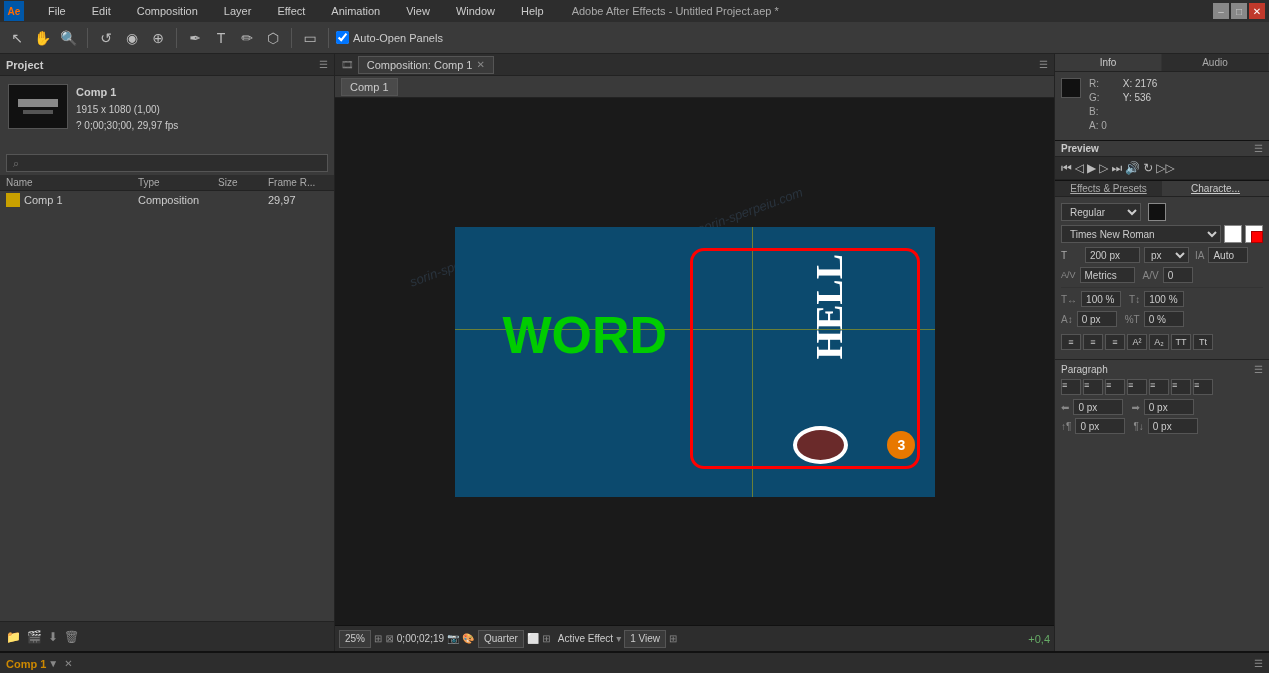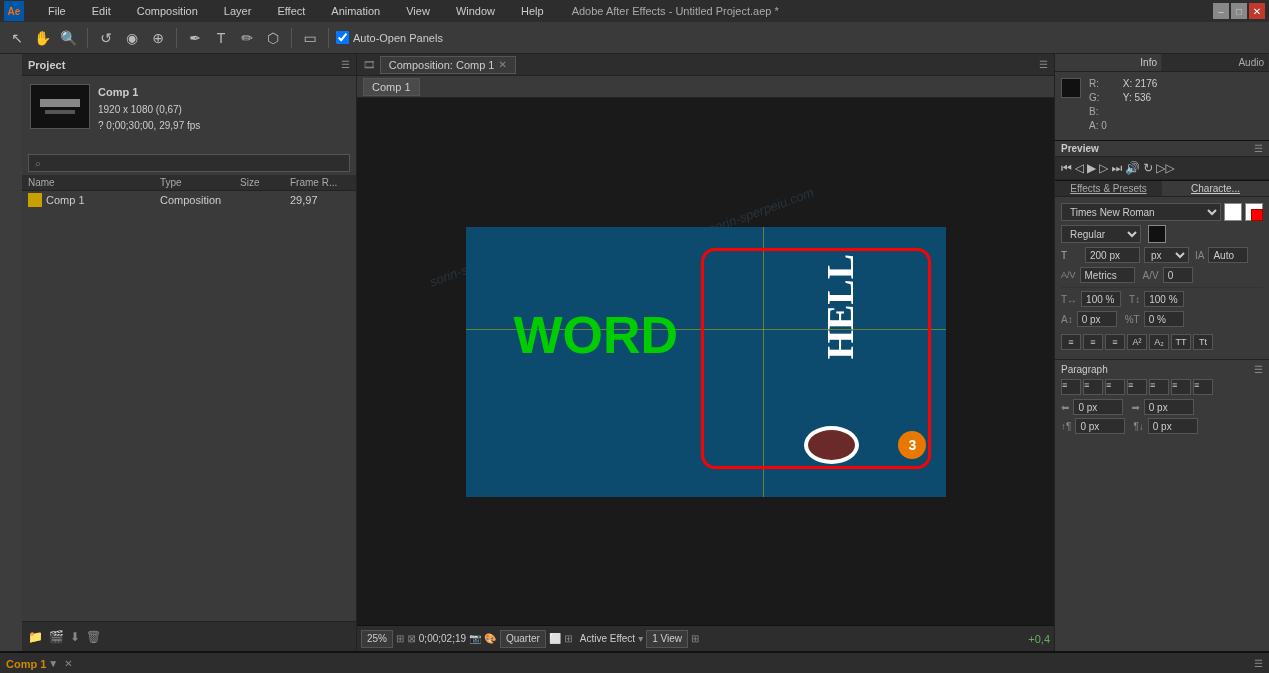--- a/index.html
+++ b/index.html
@@ -20,21 +20,21 @@
     .toolbar { background: #3a3a3a; height: 32px; display: flex; align-items: center; padding: 0 6px; gap: 4px; border-bottom: 1px solid #222; }
     .toolbar-icon { width: 22px; height: 22px; display: flex; align-items: center; justify-content: center; color: #bbb; cursor: pointer; font-size: 14px; border: 1px solid transparent; }
     .toolbar-separator { width: 1px; height: 20px; background: #555; margin: 0 3px; }
     .toolbar-right { margin-left: auto; display: flex; align-items: center; gap: 8px; }
     .workspace-label { color: #aaa; font-size: 11px; }
     .workspace-dropdown { background: #2d2d2d; color: #ccc; border: 1px solid #555; padding: 2px 6px; font-size: 11px; height: 20px; }
     .search-box { background: #2d2d2d; border: 1px solid #555; color: #ccc; padding: 2px 6px; font-size: 11px; width: 160px; height: 20px; }
     .auto-open-cb { color: #ccc; font-size: 11px; display: flex; align-items: center; gap: 4px; }
 
     
-    .main-area { display: flex; height: calc(673px - 22px - 32px - 22px); margin-left: 22px; }
+    .main-area { display: flex; height: calc(673px - 22px - 32px - 22px); }
 
     
     .left-panel { width: 335px; background: #3a3a3a; border-right: 1px solid #222; display: flex; flex-direction: column; }
     .panel-header { background: #2d2d2d; height: 22px; display: flex; align-items: center; padding: 0 6px; border-bottom: 1px solid #222; }
     .panel-title { color: #ccc; font-size: 11px; font-weight: bold; }
     .panel-menu-btn { margin-left: auto; color: #888; cursor: pointer; font-size: 10px; }
     .project-thumb-area { padding: 8px; display: flex; gap: 8px; align-items: flex-start; height: 75px; }
     .project-thumb { width: 60px; height: 45px; background: #111; border: 1px solid #555; position: relative; overflow: hidden; display: flex; align-items: center; justify-content: center; }
     .project-info { font-size: 10px; color: #ccc; line-height: 1.6; }
     .project-info .comp-name { color: #ccc; font-weight: bold; font-size: 11px; }
@@ -59,21 +59,21 @@
     .viewer-canvas { width: 480px; height: 270px; background: #0c4a6e; position: relative; overflow: hidden; }
     .viewer-canvas .word-text { position: absolute; top: 50%; left: 35%; transform: translateY(-50%); color: #00cc00; font-size: 52px; font-weight: bold; font-family: Arial, sans-serif; }
     .viewer-canvas .red-box { position: absolute; right: 5%; top: 10%; width: 45%; height: 80%; border: 3px solid #ff0000; border-radius: 12px; }
     .viewer-canvas .guide-line-v { position: absolute; top: 0; bottom: 0; left: 60%; width: 1px; background: rgba(200,180,0,0.7); }
     .viewer-canvas .guide-line-h { position: absolute; left: 0; right: 0; top: 35%; height: 1px; background: rgba(200,180,0,0.7); }
     .comp-time { color: #ccc; font-size: 10px; }
 
     
     .right-panel { width: 215px; background: #3a3a3a; border-left: 1px solid #222; display: flex; flex-direction: column; }
     .right-tabs { display: flex; background: #2d2d2d; border-bottom: 1px solid #222; }
-    .right-tab { flex: 1; text-align: right; padding: 3px 4px; font-size: 10px; color: #aaa; cursor: pointer; border-right: 1px solid #333; }
+    .right-tab { flex: 1; text-align: center; padding: 3px 4px; font-size: 10px; color: #aaa; cursor: pointer; border-right: 1px solid #333; }
     .right-tab.active { color: #ccc; background: #3a3a3a; }
     .info-section { padding: 6px; }
     .info-color-box { width: 20px; height: 20px; background: #111; border: 1px solid #555; }
     .info-row { display: flex; gap: 4px; align-items: center; margin-bottom: 3px; font-size: 10px; color: #aaa; }
     .preview-controls { display: flex; align-items: center; gap: 3px; padding: 4px 6px; background: #2d2d2d; border-bottom: 1px solid #222; }
     .prev-btn { color: #bbb; cursor: pointer; font-size: 12px; }
     .effects-tabs { display: flex; background: #2d2d2d; border-bottom: 1px solid #222; }
     .effects-tab { flex: 1; text-align: center; padding: 2px 4px; font-size: 10px; color: #aaa; cursor: pointer; text-decoration: underline; }
     .effects-tab.active { color: #ccc; background: #3a3a3a; }
     .char-section { padding: 6px; }
@@ -168,21 +168,21 @@
     </div>
     <div class="project-thumb-area">
       <div class="project-thumb">
         <div style="background:#111;width:100%;height:100%;display:flex;flex-direction:column;justify-content:center;align-items:center;">
           <div style="width:40px;height:8px;background:#888;margin-bottom:3px;"></div>
           <div style="width:30px;height:4px;background:#555;"></div>
         </div>
       </div>
       <div class="project-info">
         <div class="comp-name">Comp 1</div>
-        <div>1920 x 1080 (0,67)</div>
+        <div>1915 x 1080 (1,00)</div>
         <div>? 0;00;30;00, 29,97 fps</div>
       </div>
     </div>
     <div class="project-search">
       <input type="text" style="background: rgb(45, 45, 45); border: 1px solid rgb(85, 85, 85); color: rgb(204, 204, 204); padding: 2px 6px; font-size: 11px; width: 100%; height: 18px;" placeholder="⌕">
     </div>
     <div class="project-table-header">
       <span>Name</span>
       <span>Type</span>
       <span>Size</span>
@@ -303,35 +303,35 @@
         <span class="prev-btn">▷▷</span>
       </div>
     </div>
 
     <div class="effects-tabs">
       <div class="effects-tab">Effects &amp; Presets</div>
       <div class="effects-tab active">Characte...</div>
     </div>
     <div class="char-section">
       <div class="font-row">
+        <select class="style-select">
+          <option>Regular</option>
+        </select>
+        <div class="color-swatch-dark" style="margin-left:4px;"></div>
+      </div>
+      <div class="font-row">
         <select class="font-select">
           <option>Times New Roman</option>
         </select>
         <div class="color-swatch"></div>
         <div style="position:relative;width:18px;height:18px;">
           <div style="width:18px;height:18px;background:white;border:1px solid #888;position:absolute;"></div>
           <div style="width:12px;height:12px;background:red;border:1px solid #aa0000;position:absolute;right:0;bottom:0;"></div>
         </div>
       </div>
-      <div class="font-row">
-        <select class="style-select">
-          <option>Regular</option>
-        </select>
-        <div class="color-swatch-dark" style="margin-left:4px;"></div>
-      </div>
       <div class="char-row">
         <span class="char-label">T</span>
         <input class="char-input" type="text" value="200 px" style="">
         <select class="char-dropdown">
           <option>px</option>
         </select>
         <span style="color:#888;margin-left:2px;font-size:10px;">IA</span>
         <input class="char-input" type="text" value="Auto" style="width: 40px;">
       </div>
       <div class="char-row">

